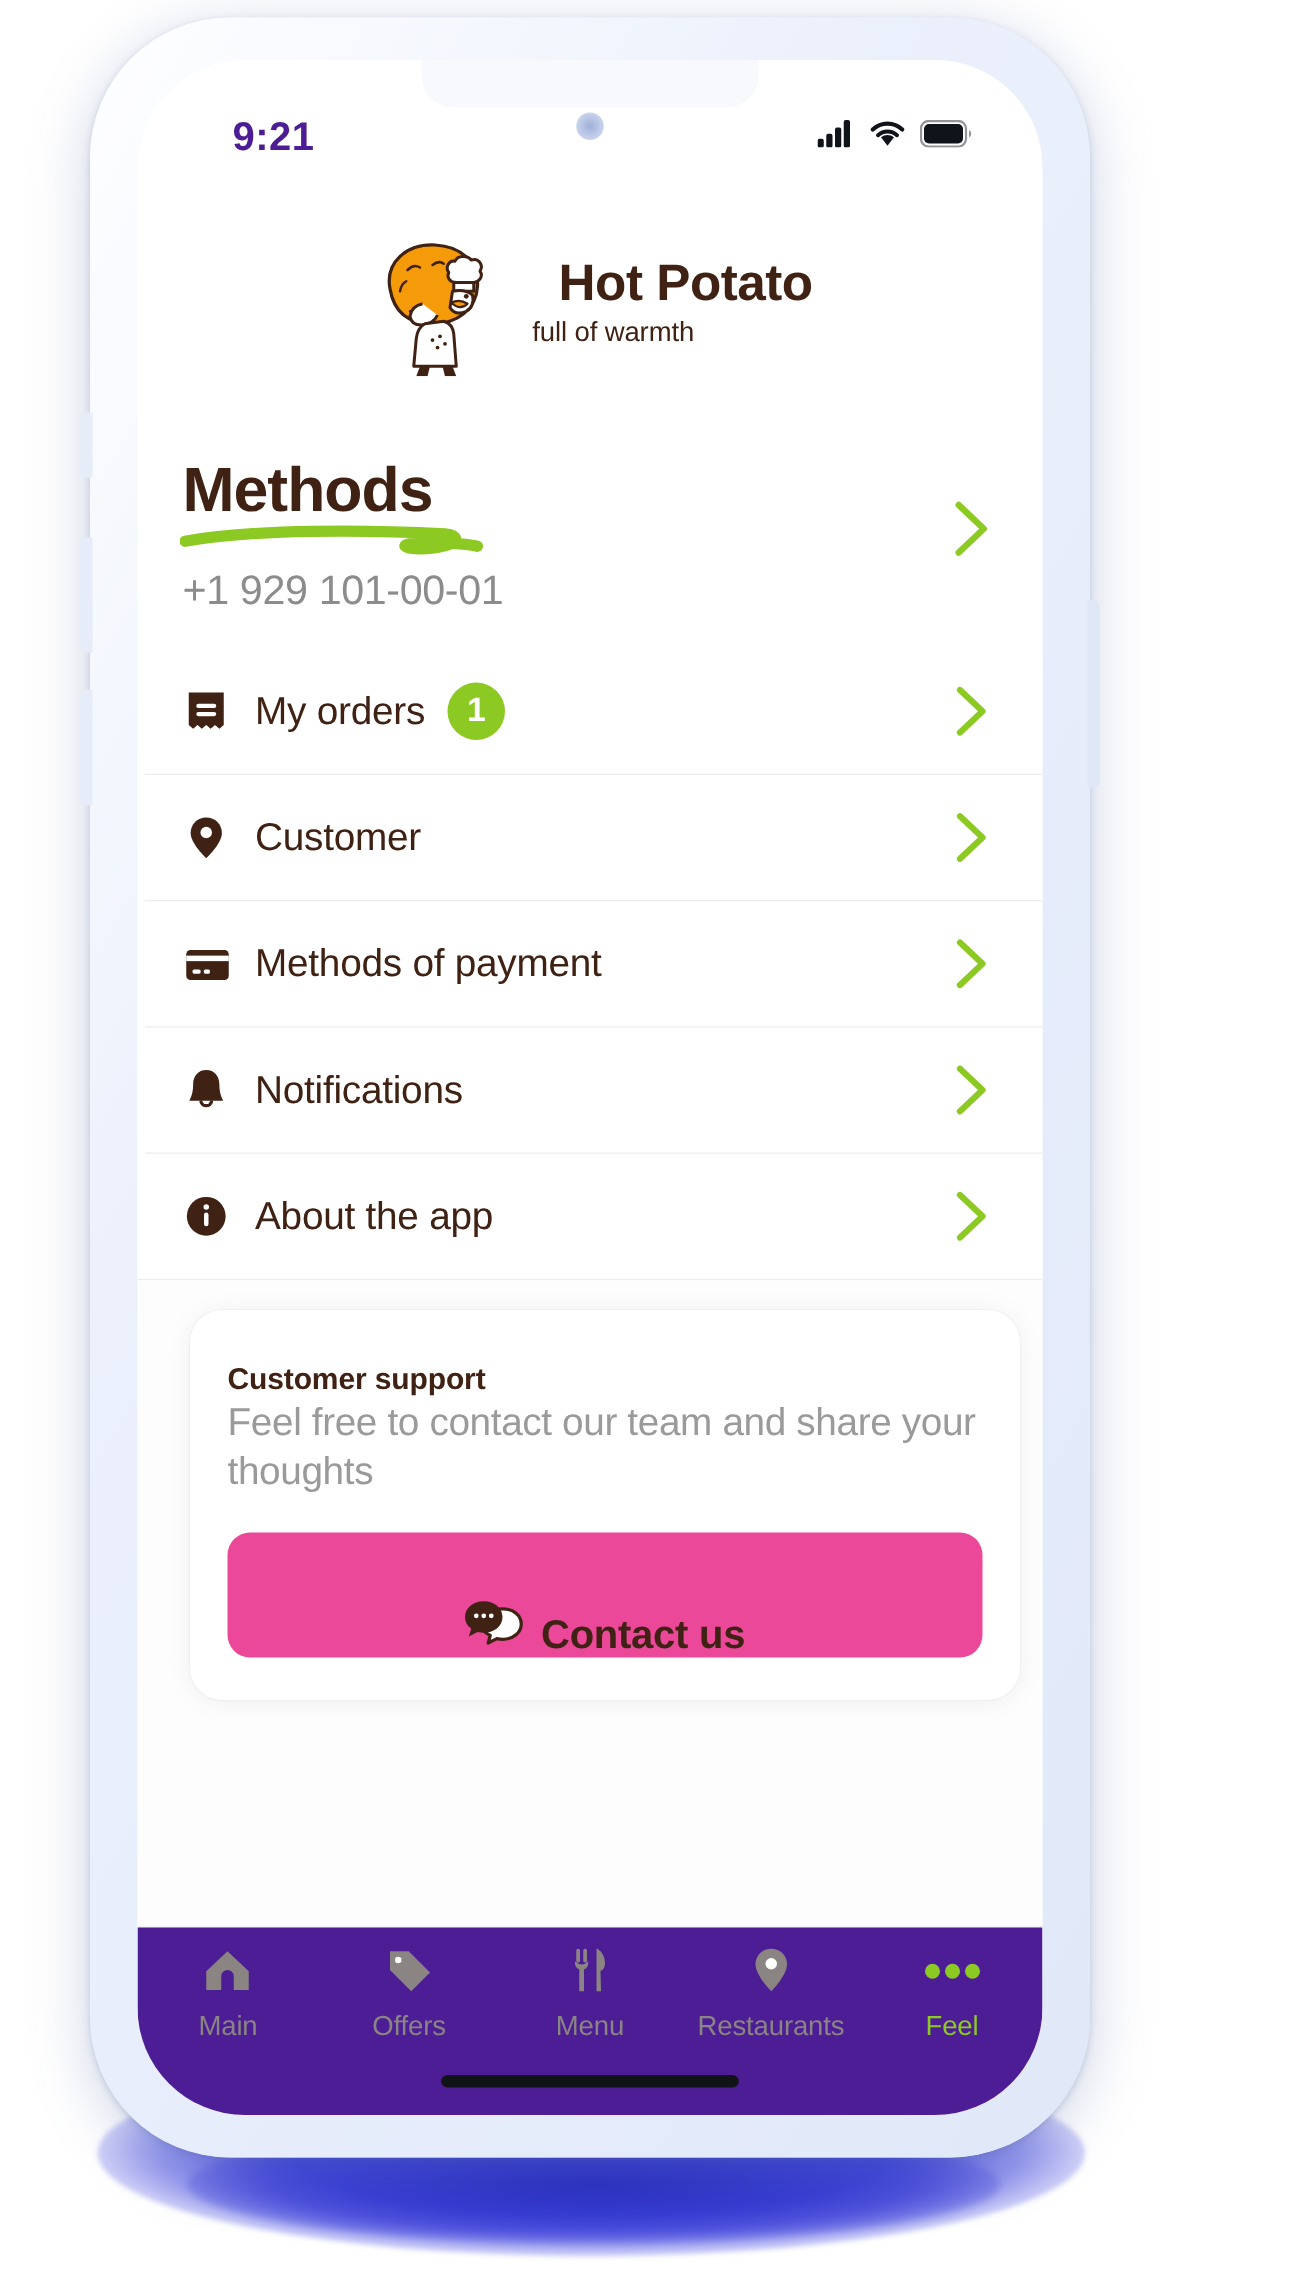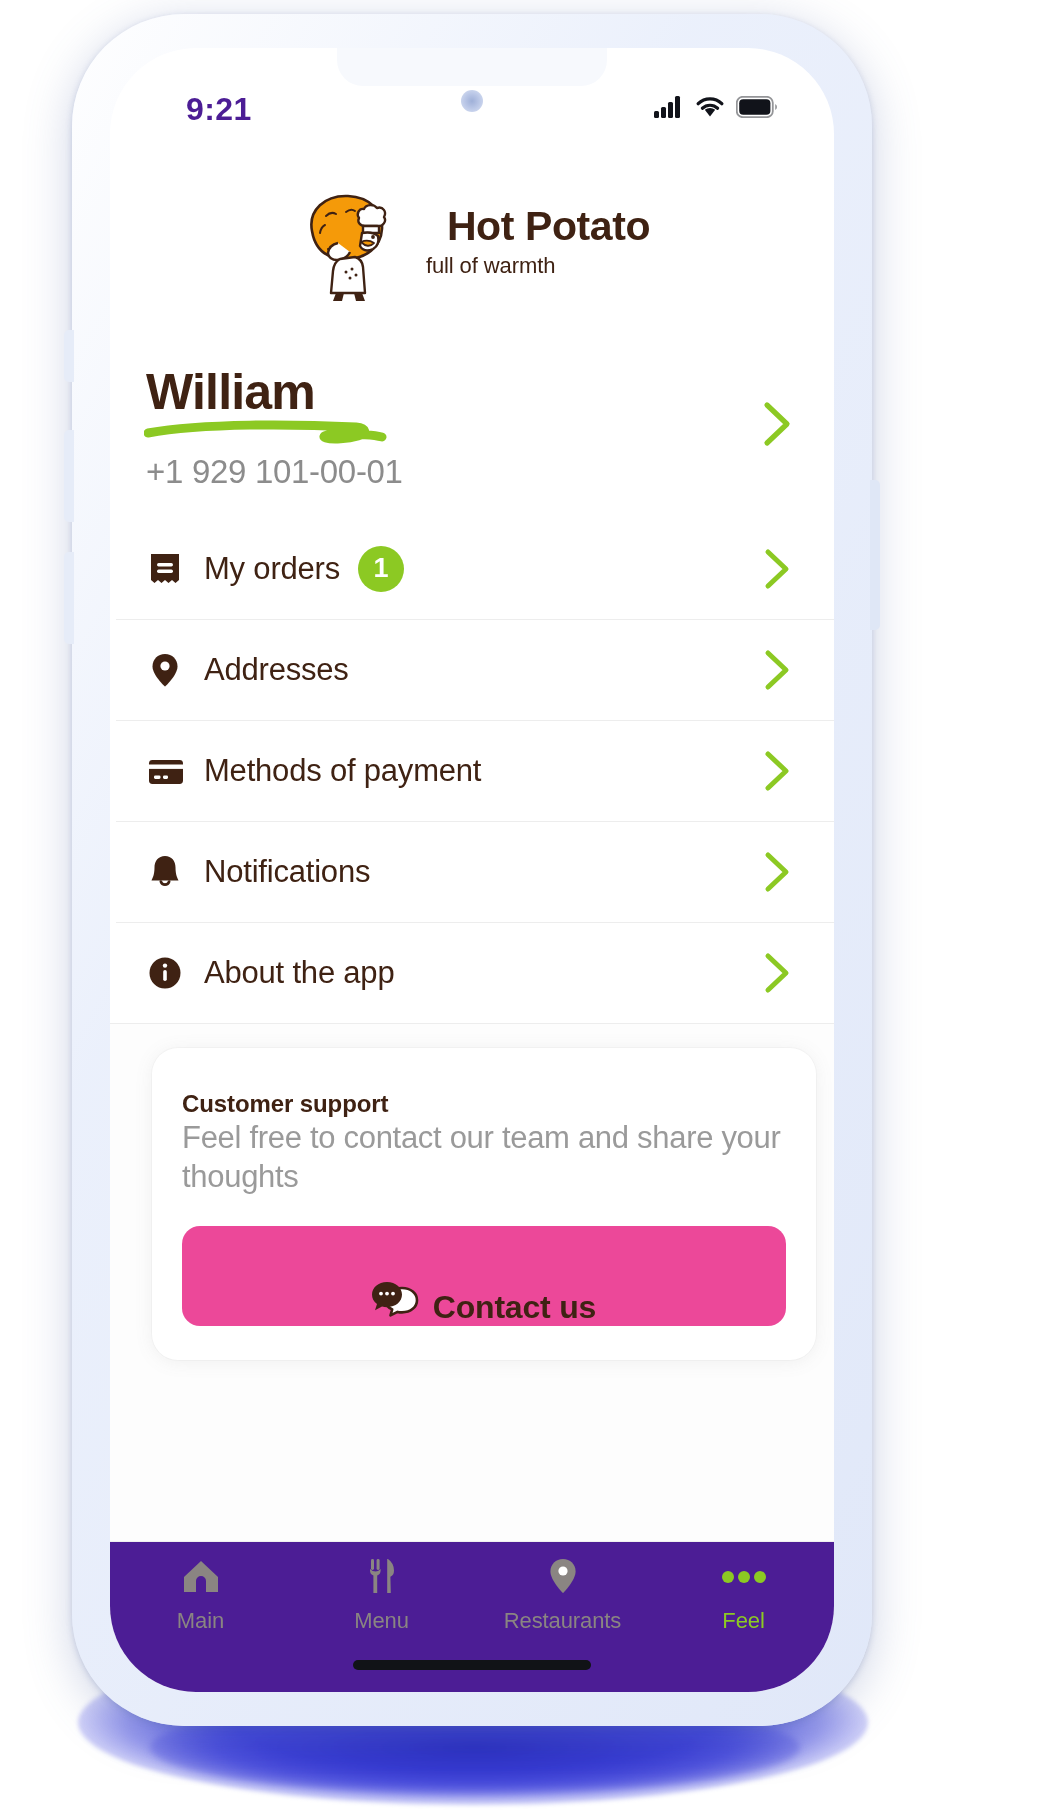--- a/index.html
+++ b/index.html
@@ -421,21 +421,21 @@
         </svg>
       </span>
       <div id="brand-text">
         <div id="brand-title">Hot Potato</div>
         <div id="brand-tagline">full of warmth</div>
       </div>
     </div>
 
     <div id="profile-row">
       <div id="profile-left">
-        <div id="profile-name">William</div>
+        <div id="profile-name">Methods</div>
         <svg id="name-underline" viewBox="0 0 245 34">
           <path d="M4 20 C60 10 150 11 212 14 C222 15 224 20 214 23 C204 26 188 27 182 25 C176 23 184 21 196 21 C212 21 230 22 238 24" stroke="#8cc923" stroke-width="9" fill="none" stroke-linecap="round" stroke-linejoin="round"></path>
         </svg>
         <div id="profile-phone">+1 929 101-00-01</div>
       </div>
       <span>
         <svg width="34" height="50" viewBox="0 0 34 50">
           <path d="M7 6 L27 25 L7 44" stroke="#8cc923" stroke-width="5.2" fill="none" stroke-linecap="round" stroke-linejoin="round"></path>
         </svg>
       </span>
@@ -460,21 +460,21 @@
         </span>
       </div>
 
       <div class="menu-row">
         <span class="menu-icon">
           <svg width="38" height="38" viewBox="0 0 38 38">
             <path d="M19 3 C11.8 3 6.5 8.4 6.5 15.4 C6.5 24 19 35.5 19 35.5 C19 35.5 31.5 24 31.5 15.4 C31.5 8.4 26.2 3 19 3 Z" fill="#3f2213"></path>
             <circle cx="19" cy="15" r="4.6" fill="#ffffff"></circle>
           </svg>
         </span>
-        <span class="menu-label">Addresses</span>
+        <span class="menu-label">Customer</span>
         <span class="row-chevron">
           <svg width="30" height="44" viewBox="0 0 30 44">
             <path d="M6 5 L24 22 L6 39" stroke="#8cc923" stroke-width="5" fill="none" stroke-linecap="round" stroke-linejoin="round"></path>
           </svg>
         </span>
       </div>
 
       <div class="menu-row">
         <span class="menu-icon">
           <svg width="40" height="38" viewBox="0 0 40 38">
@@ -548,20 +548,29 @@
 
       <div class="tab-item">
         <span class="tab-icon">
           <svg width="42" height="40" viewBox="0 0 42 40">
             <path d="M21 4 L38 20 L38 35 L26 35 L26 24 a5 5 0 0 0 -10 0 L16 35 L4 35 L4 20 Z" fill="#8a8582"></path>
           </svg>
         </span>
         <span class="tab-label">Main</span>
       </div>
 
+      <div class="tab-item">
+        <span class="tab-icon">
+          <svg width="42" height="40" viewBox="0 0 42 40">
+            <path d="M6 4 L21 4 L38 21 L23 36 L6 19 Z" fill="#8a8582"></path>
+            <circle cx="12.6" cy="11" r="2.6" fill="#ffffff"></circle>
+          </svg>
+        </span>
+        <span class="tab-label">Offers</span>
+      </div>
 
       <div class="tab-item">
         <span class="tab-icon">
           <svg width="42" height="40" viewBox="0 0 42 40">
             <rect x="10" y="2" width="3" height="11" rx="1.4" fill="#8a8582"></rect>
             <rect x="15.6" y="2" width="3" height="11" rx="1.4" fill="#8a8582"></rect>
             <path d="M9 12 q5.5 5 10.6 0 q0.6 5 -3.4 6.6 L16.2 36 h-3.8 L12.4 18.6 Q8.4 17 9 12 Z" fill="#8a8582"></path>
             <path d="M27 2 q6 4.2 6 11.6 q0 4.8 -3.6 6.2 L29.8 36 h-3.6 L26.2 2 Z" fill="#8a8582"></path>
           </svg>
         </span>

